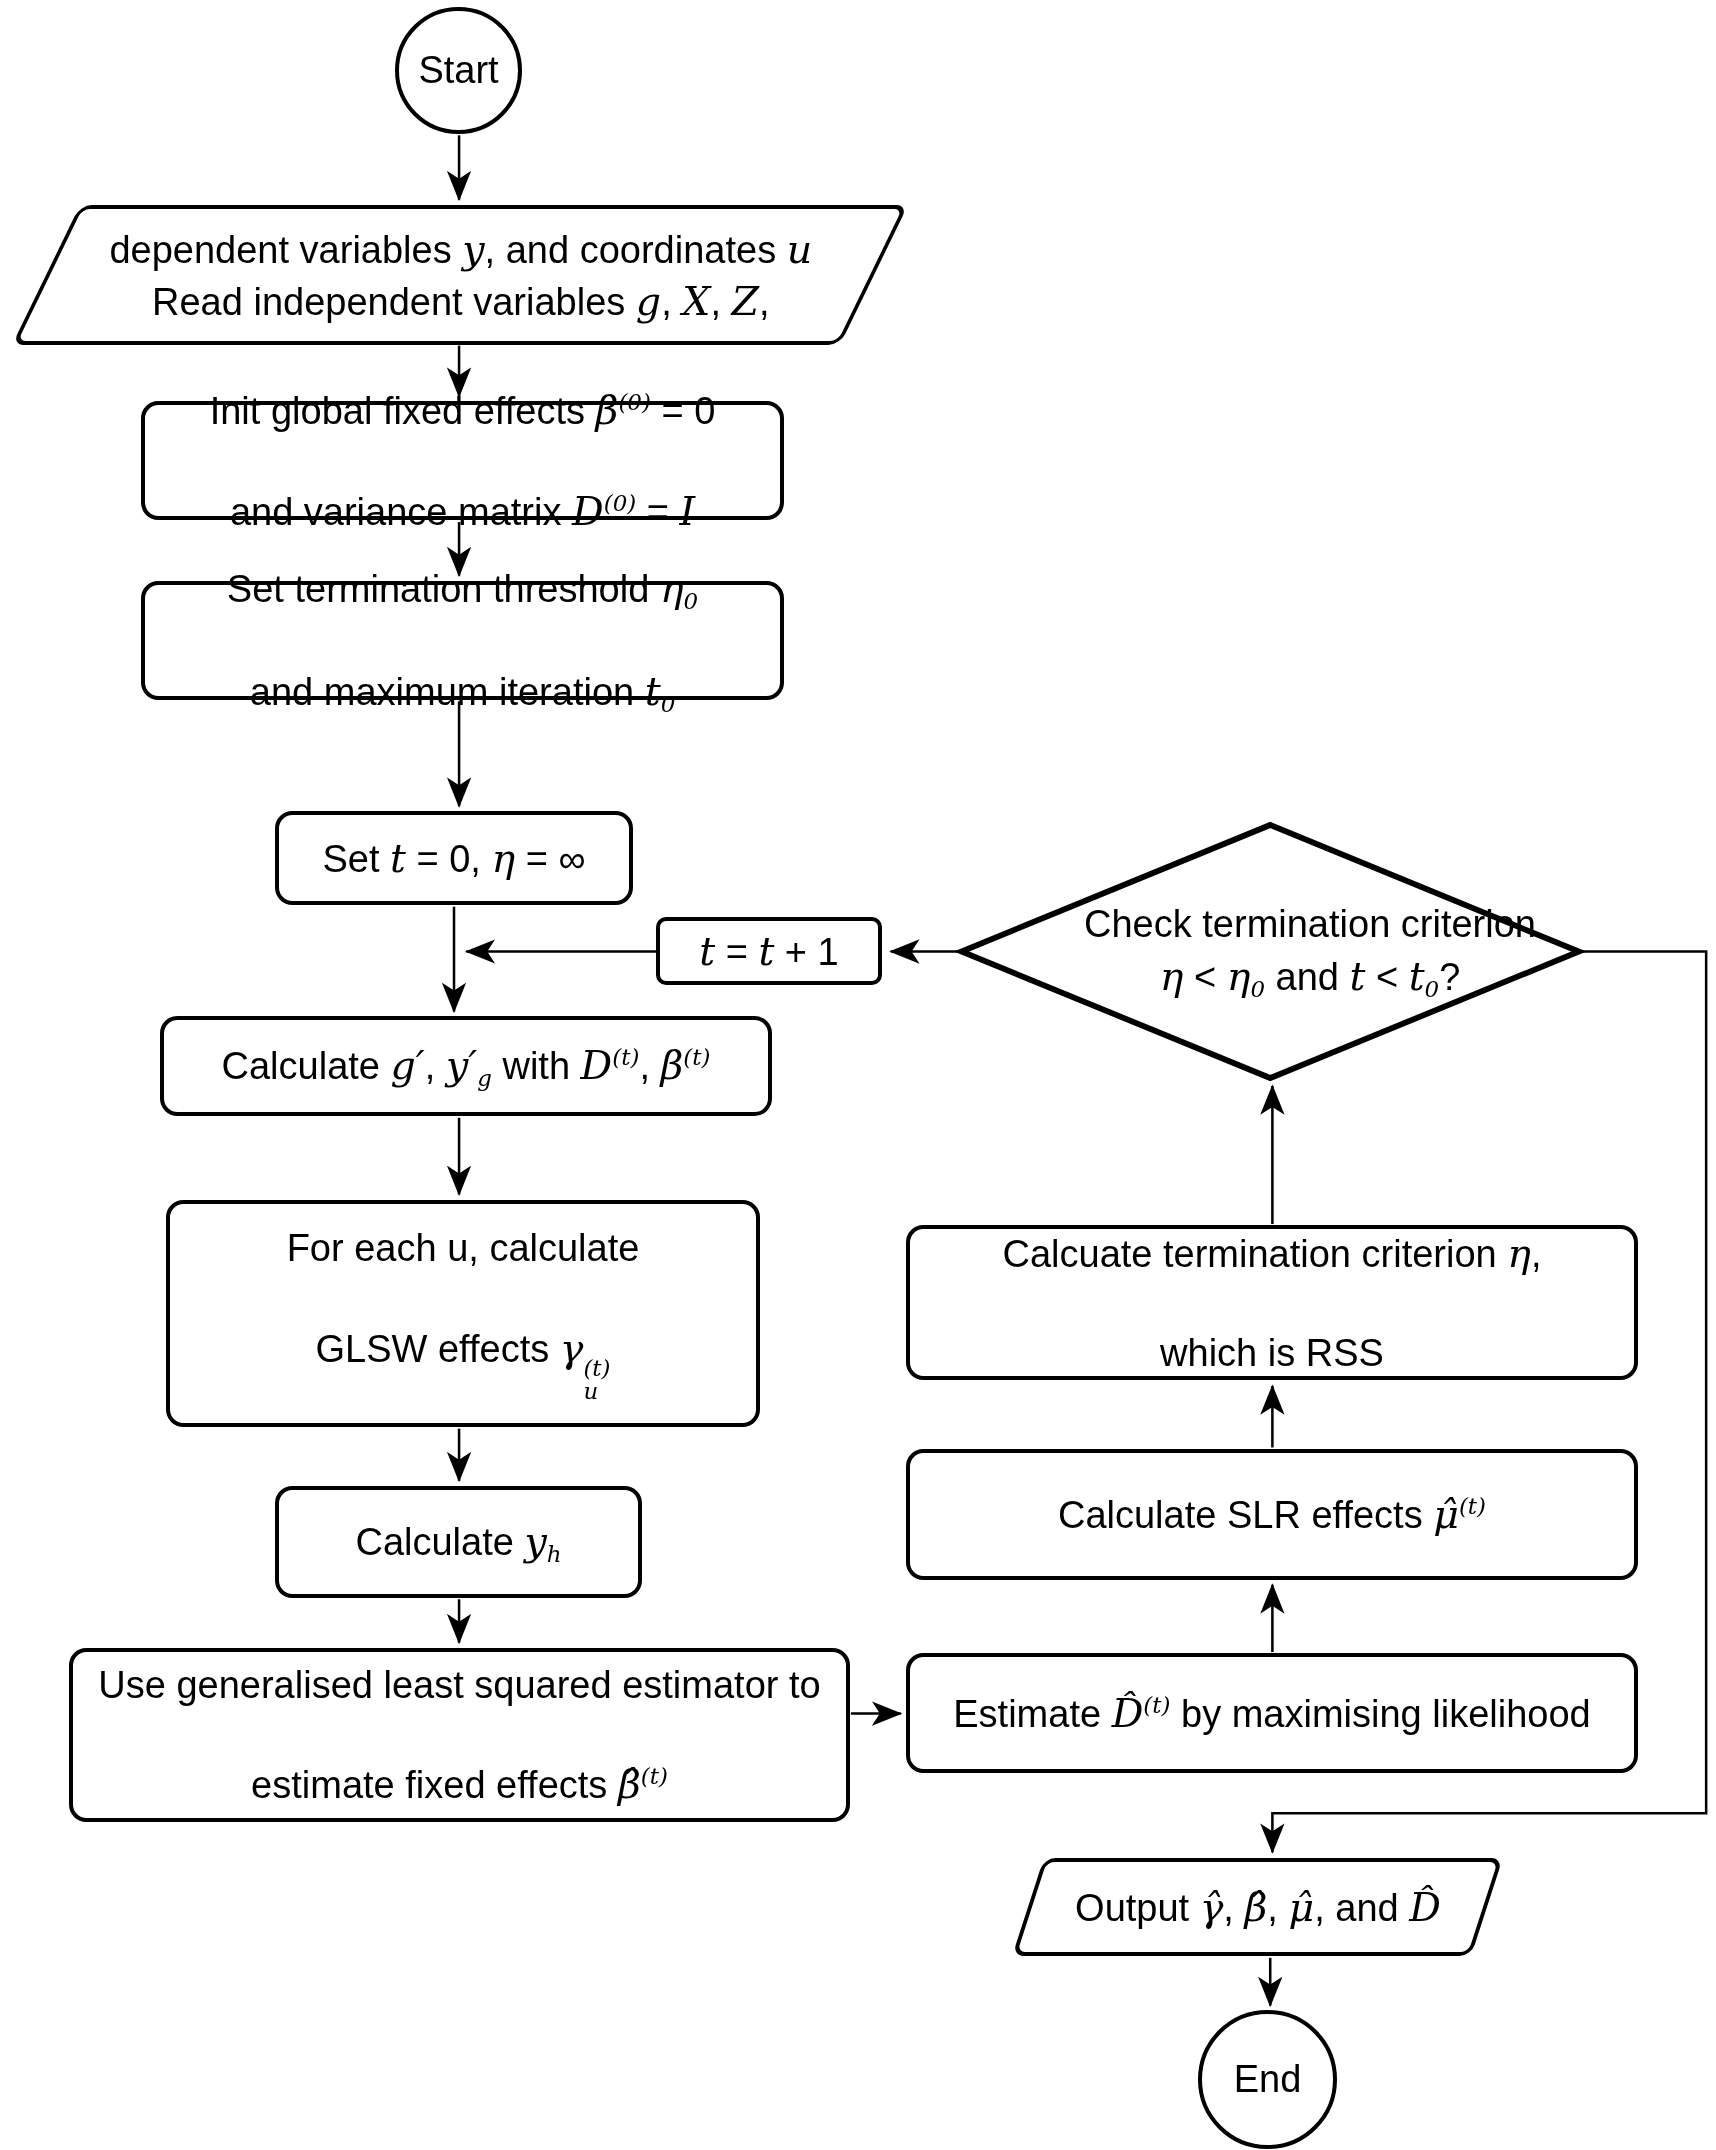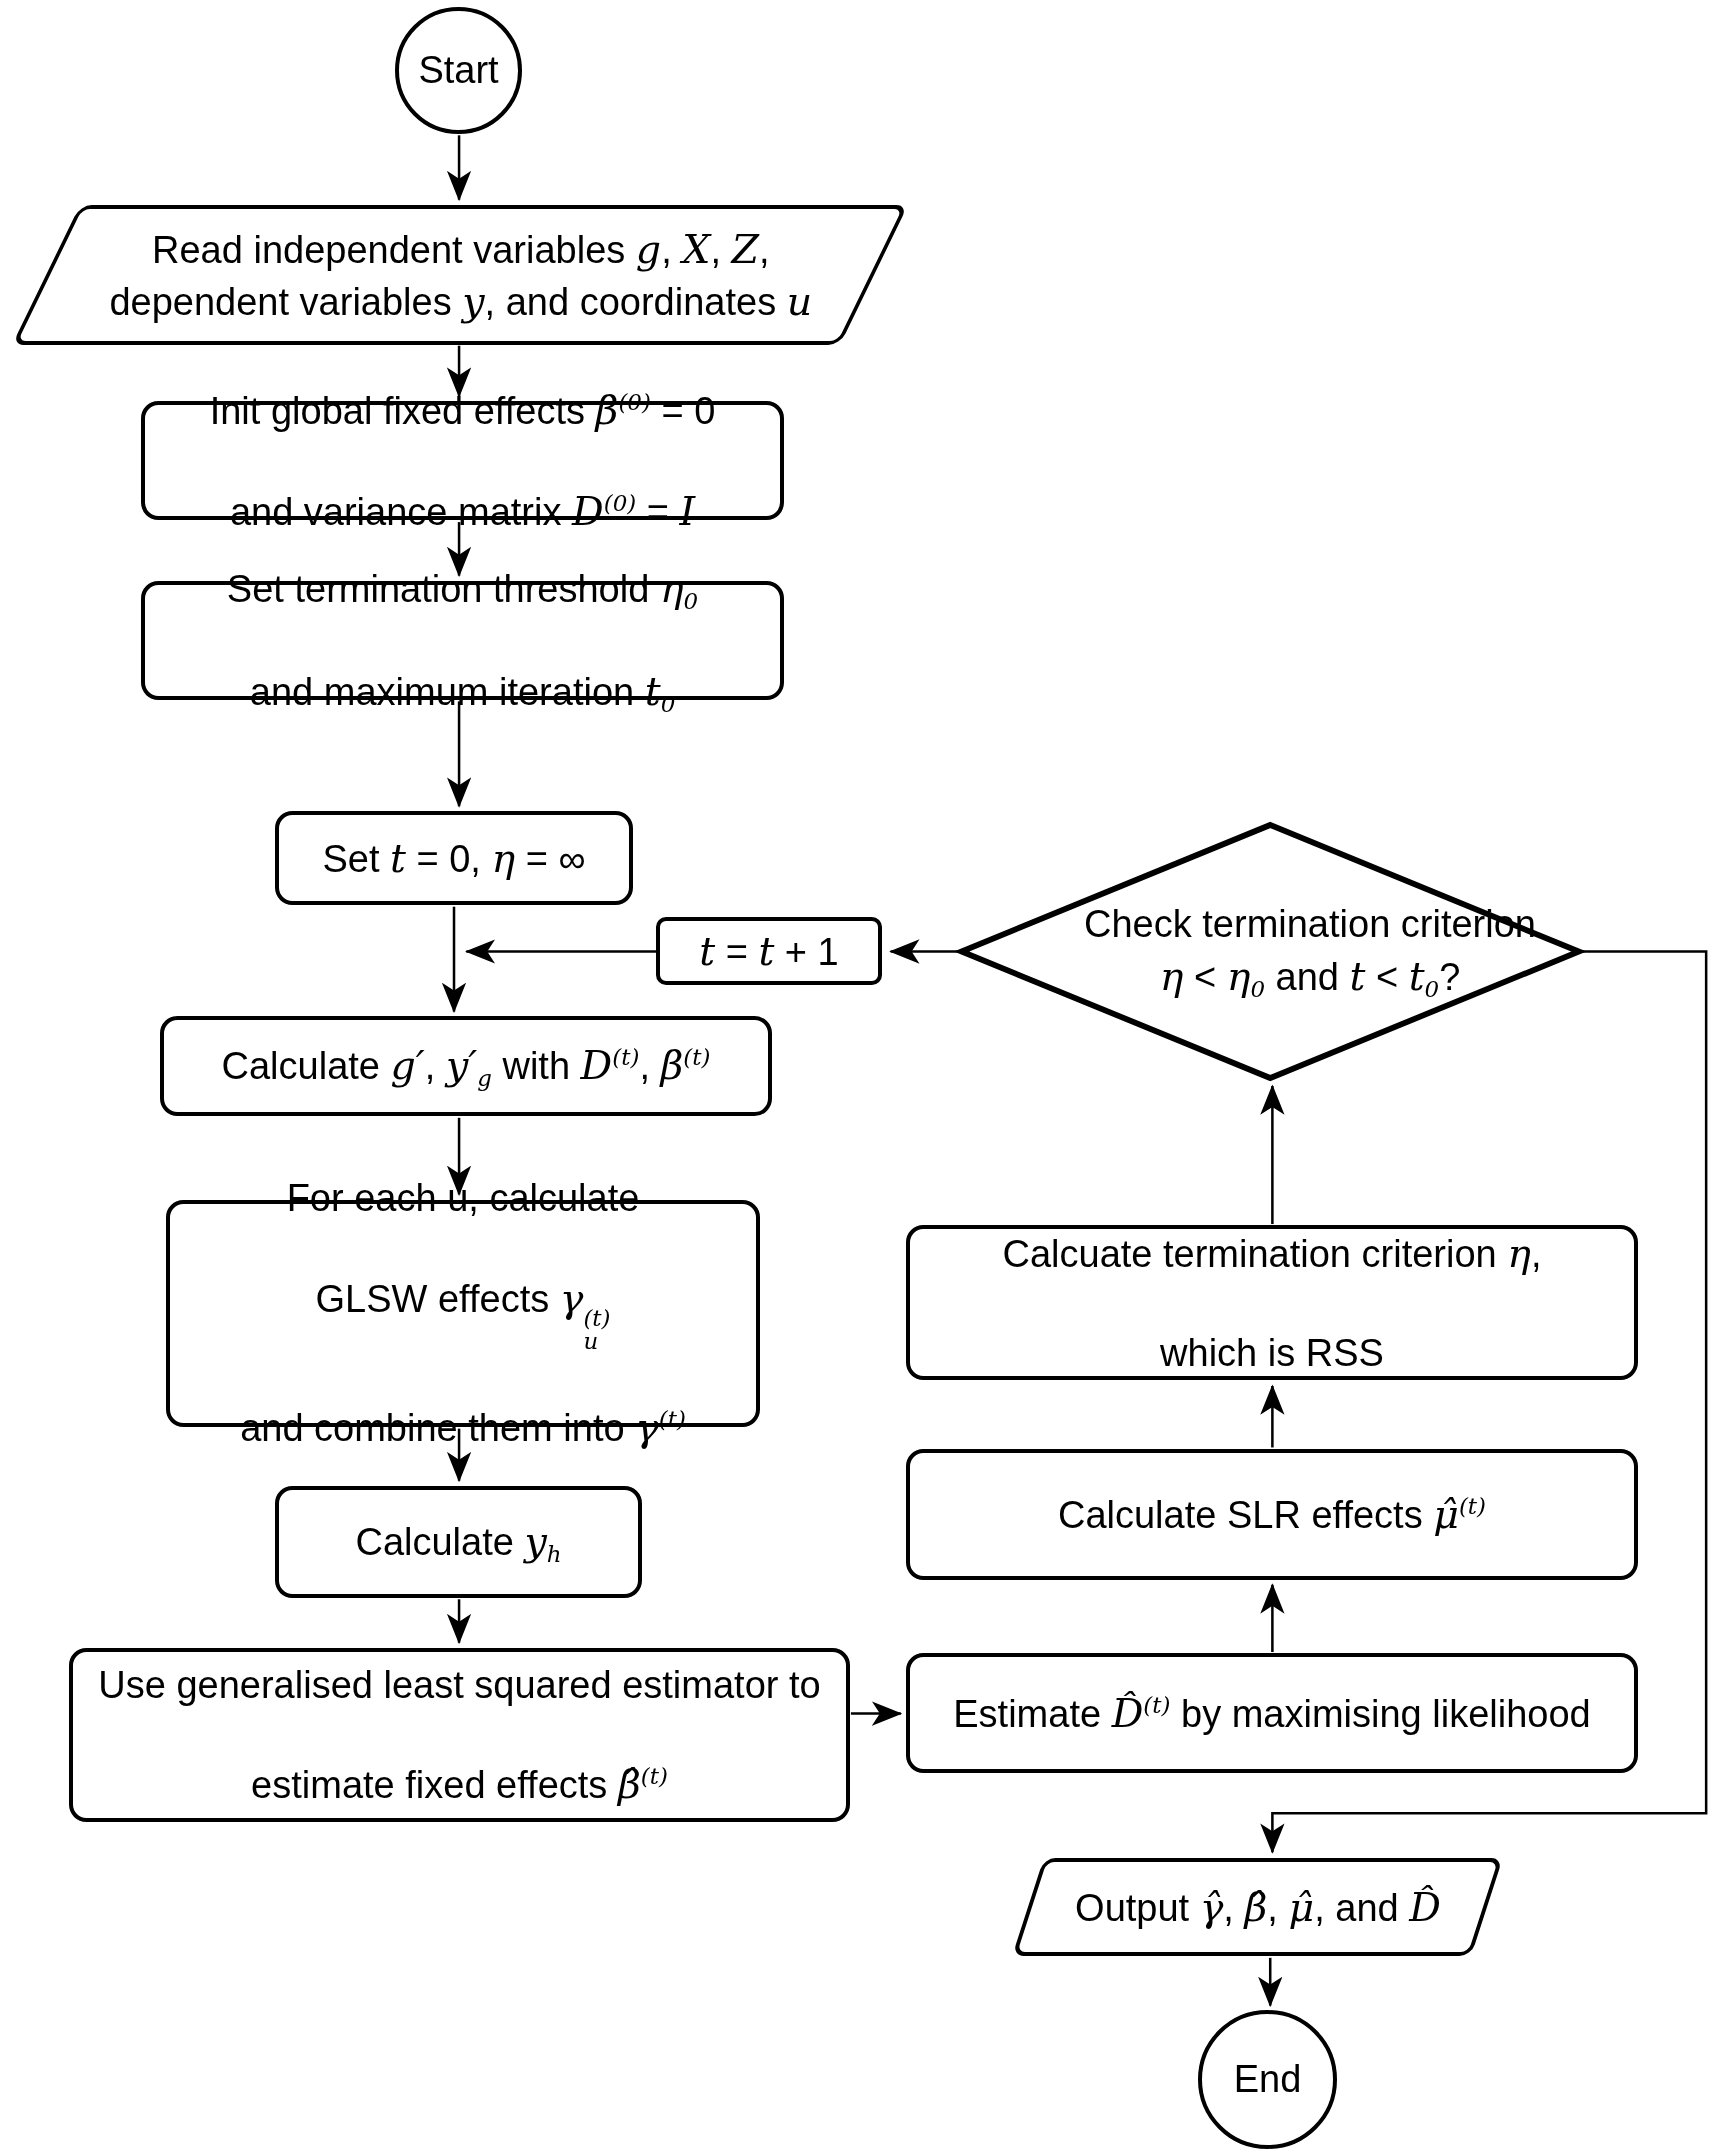--- a/index.html
+++ b/index.html
@@ -52,22 +52,22 @@
     </g>
     <polygon points="1757,1141 2184,1316 1757,1491 1330,1316" fill="#ffffff" stroke="#000" stroke-width="8"></polygon>
   </svg>
 
   <div class="node circle" style="left:395px;top:6.5px;width:127px;height:127px;">
     <div class="line">Start</div>
   </div>
 
   <div class="pshape" style="left:46px;top:205px;width:828px;height:140px;transform:skewX(-26deg);"></div>
   <div class="node labelonly" style="left:12.3px;top:205px;width:897px;height:140px;">
+      <div class="line"><span>dependent variables </span><span class="m">y</span><span>, and coordinates </span><span class="m">u</span></div>
       <div class="line"><span>Read independent variables </span><span class="m">g</span><span>, </span><span class="m">X</span><span>, </span><span class="m">Z</span><span>,</span></div>
-      <div class="line"><span>dependent variables </span><span class="m">y</span><span>, and coordinates </span><span class="m">u</span></div>
     </div>
 
   <div class="node box" style="left:141px;top:401px;width:643px;height:119px;">
       <div class="line"><span>Init global fixed effects </span><span class="m">β<span class="sup">(0)</span></span><span> = 0</span></div>
       <div class="line"><span>and variance matrix </span><span class="m">D<span class="sup">(0)</span></span><span> = </span><span class="m">I</span></div>
     </div>
 
   <div class="node box" style="left:141px;top:581px;width:643px;height:119px;">
       <div class="line"><span>Set termination threshold </span><span class="m">η<span class="sub">0</span></span></div>
       <div class="line"><span>and maximum iteration </span><span class="m">t<span class="sub">0</span></span></div>
@@ -84,21 +84,20 @@
   <div class="node box" style="left:160px;top:1016px;width:612px;height:100px;">
       <div class="line"><span>Calculate </span><span class="m">g′</span><span>, </span><span class="m">y′<span class="sub">g</span></span><span> with </span><span class="m">D<span class="sup">(t)</span></span><span>, </span><span class="m">β<span class="sup">(t)</span></span></div>
     </div>
 
   <div class="node box" style="left:166px;top:1200px;width:594px;height:227px;">
       <div class="line"><span>For each u, calculate</span></div>
       <div class="line"><span>GLSW effects </span><span class="m">γ<span class="stack">
             <span>(t)</span>
             <span>u</span>
           </span></span></div>
-      <div class="line"><span>and combine them into </span><span class="m">γ<span class="sup">(t)</span></span></div>
     </div>
 
   <div class="node box" style="left:275px;top:1486px;width:367px;height:112px;">
       <div class="line"><span>Calculate </span><span class="m">y<span class="sub">h</span></span></div>
     </div>
 
   <div class="node box" style="left:69px;top:1648px;width:781px;height:174px;">
       <div class="line"><span>Use generalised least squared estimator to</span></div>
       <div class="line"><span>estimate fixed effects </span><span class="m">β̂<span class="sup">(t)</span></span></div>
     </div>

